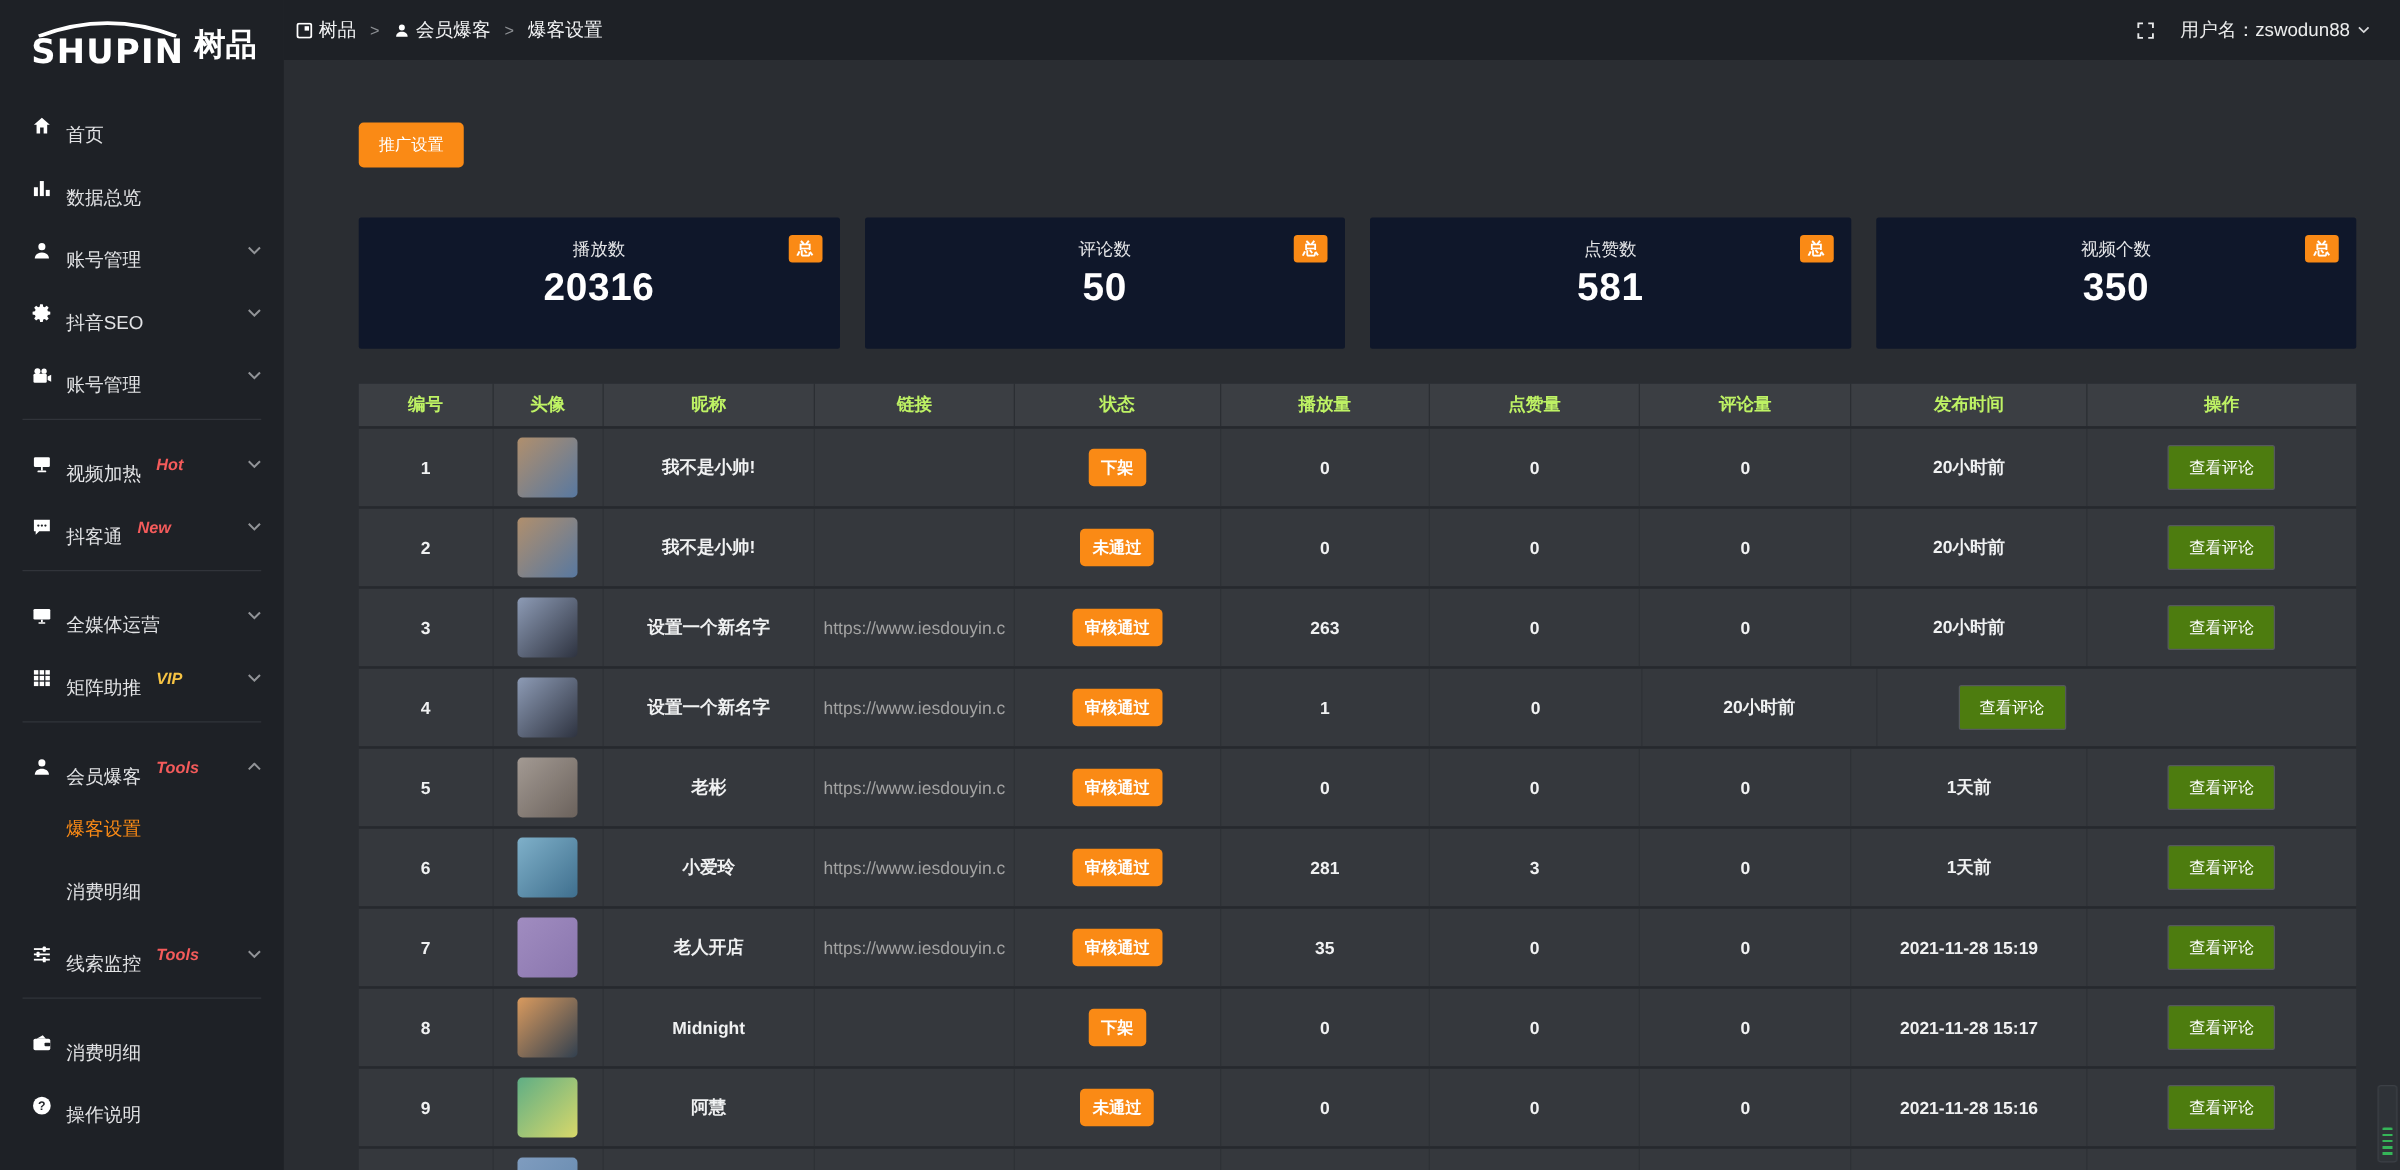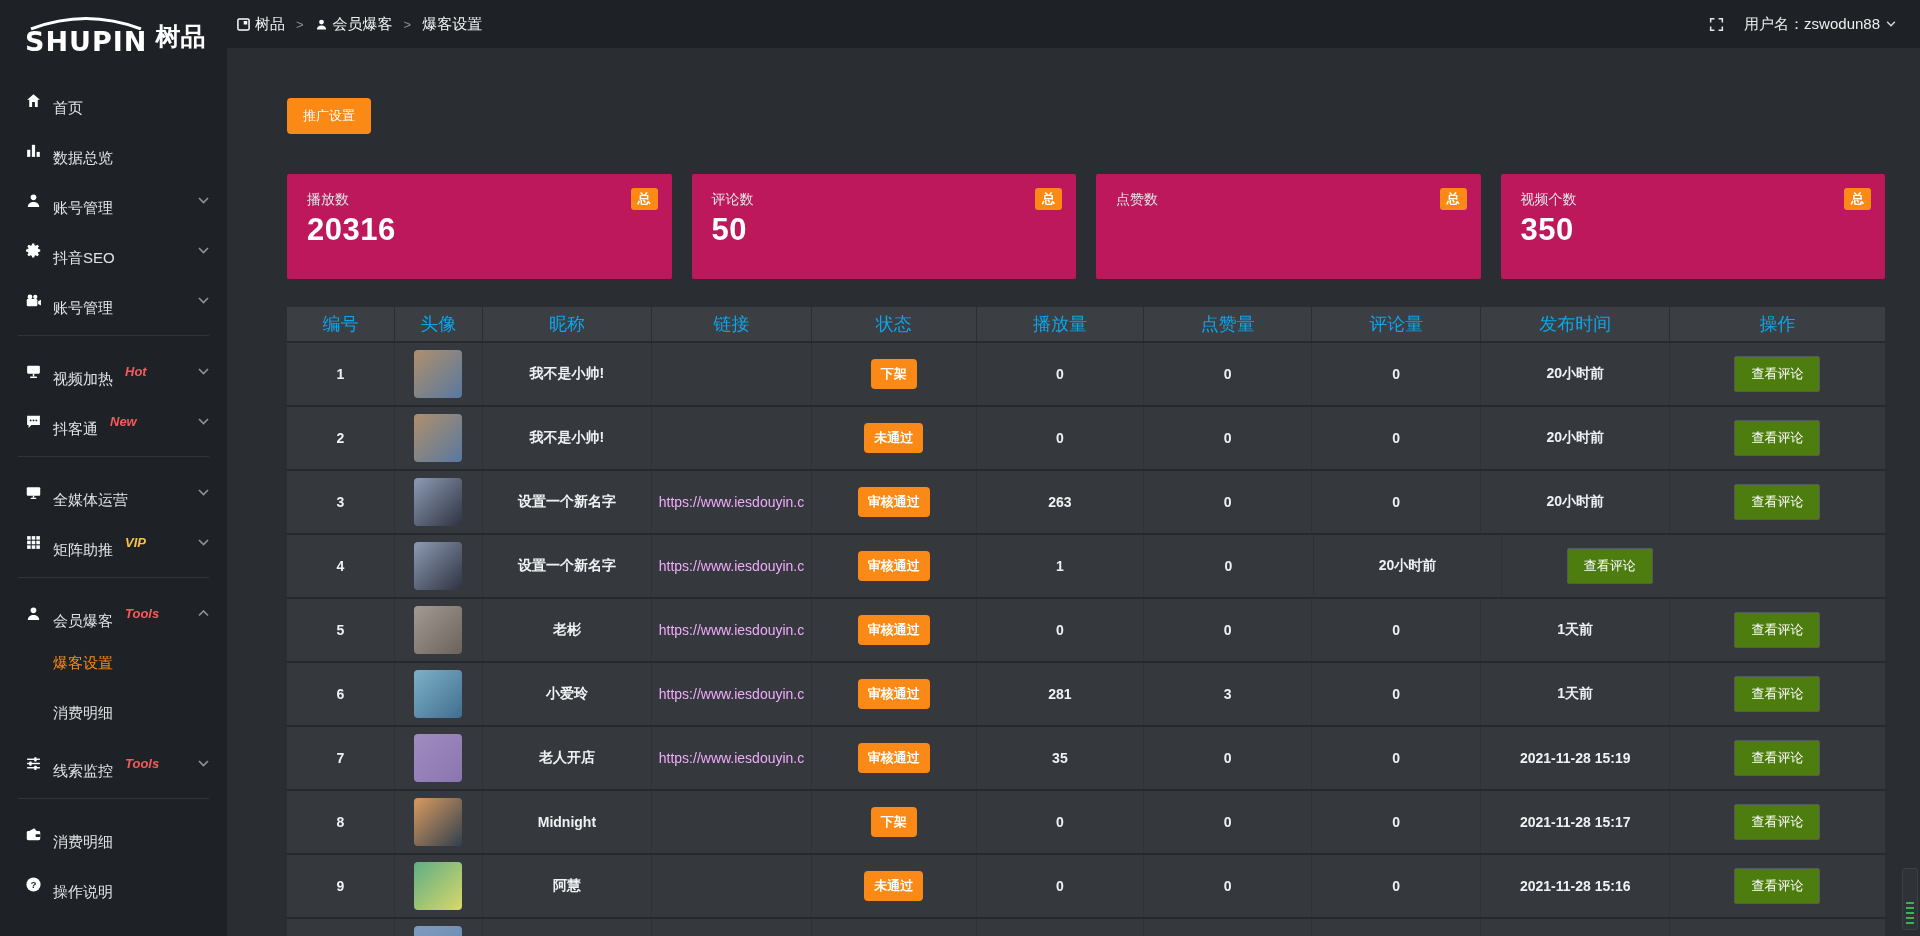--- a/index.html
+++ b/index.html
@@ -58,56 +58,56 @@
   .content { flex:1; background:#2a2d32; padding:50px 35px 0 60px; overflow:hidden; }
 
   .promo-btn {
     background:#fa8a15; color:#fff; border:none; border-radius:4px;
     font-size:13px; padding:9px 16px; cursor:pointer; font-family:inherit;
   }
 
   
   .cards { display:flex; gap:20px; margin-top:40px; }
   .card {
-    flex:1; height:105px; background:#be185d; border-radius:2px;
-    padding:17px 20px; position:relative;
+    flex:1; height:105px; background:#0f172a; border-radius:2px;
+    padding:17px 20px; position:relative;text-align:center;
   }
   .card-label { font-size:14px; color:#e4e5e7; }
   .card-value { font-size:31px; font-weight:600; color:#fff; margin-top:3px; letter-spacing:.5px; }
   .card-badge {
     position:absolute; top:14px; right:14px; background:#fa8a15; color:#fff;
     font-size:13px; font-weight:700; padding:2px 7px; border-radius:3px;
   }
 
   
   .table { margin-top:28px; width:100%; }
   .tr, .thead { display:flex; width:100%; }
   .thead { background:#3b3e43; height:34px; }
   .th {
     display:flex; align-items:center; justify-content:center;
-    font-size:18px; font-weight:400; color:#0ea5e9;
+    font-size:14px; font-weight:700; color:#bef264;
     border-right:1px solid #2b2e33;
   }
   .th:last-child { border-right:none; }
   .tr { background:#35383d; height:64px; border-top:2px solid #26292e; }
   .td {
     display:flex; align-items:center; justify-content:center;
     font-size:14px; font-weight:700; color:#f0f1f2;
     border-right:1px solid #2e3136; overflow:hidden; padding:0 6px;
   }
   .td:last-child { border-right:none; }
   
   .c0 { width:6.75%; }  .c1 { width:5.5%; }  .c2 { width:10.6%; }
   .c3 { width:10.0%; }  .c4 { width:10.3%; } .c5 { width:10.5%; }
   .c6 { width:10.5%; }  .c7 { width:10.6%; } .c8 { width:11.8%; }
   .c9 { width:13.45%; }
 
   .avatar { width:48px; height:48px; border-radius:4px; }
   .link {
-    color:#f0abfc; text-decoration:none; white-space:nowrap; overflow:hidden;
+    color:#a3a3a3; text-decoration:none; white-space:nowrap; overflow:hidden;
     font-weight:400; font-size:14px; cursor:pointer;
   }
   .status-btn {
     background:#fa8a15; color:#fff; font-size:13px; font-weight:700;
     padding:6px 10px; border-radius:4px; cursor:pointer; white-space:nowrap;
   }
   .status-btn:empty { display:none; }
   .view-btn {
     background:#4d7c0f; color:#fff; font-size:13px; font-family:inherit;
     border:1px solid #55585d; border-radius:2px; padding:8px 16px; cursor:pointer;
@@ -400,20 +400,21 @@
           <div class="card-value">20316</div>
           <span class="card-badge">总</span>
         </div>
         <div class="card">
           <div class="card-label">评论数</div>
           <div class="card-value">50</div>
           <span class="card-badge">总</span>
         </div>
         <div class="card">
           <div class="card-label">点赞数</div>
+          <div class="card-value">581</div>
           <span class="card-badge">总</span>
         </div>
         <div class="card">
           <div class="card-label">视频个数</div>
           <div class="card-value">350</div>
           <span class="card-badge">总</span>
         </div>
       </div>
 
       <div class="table">

